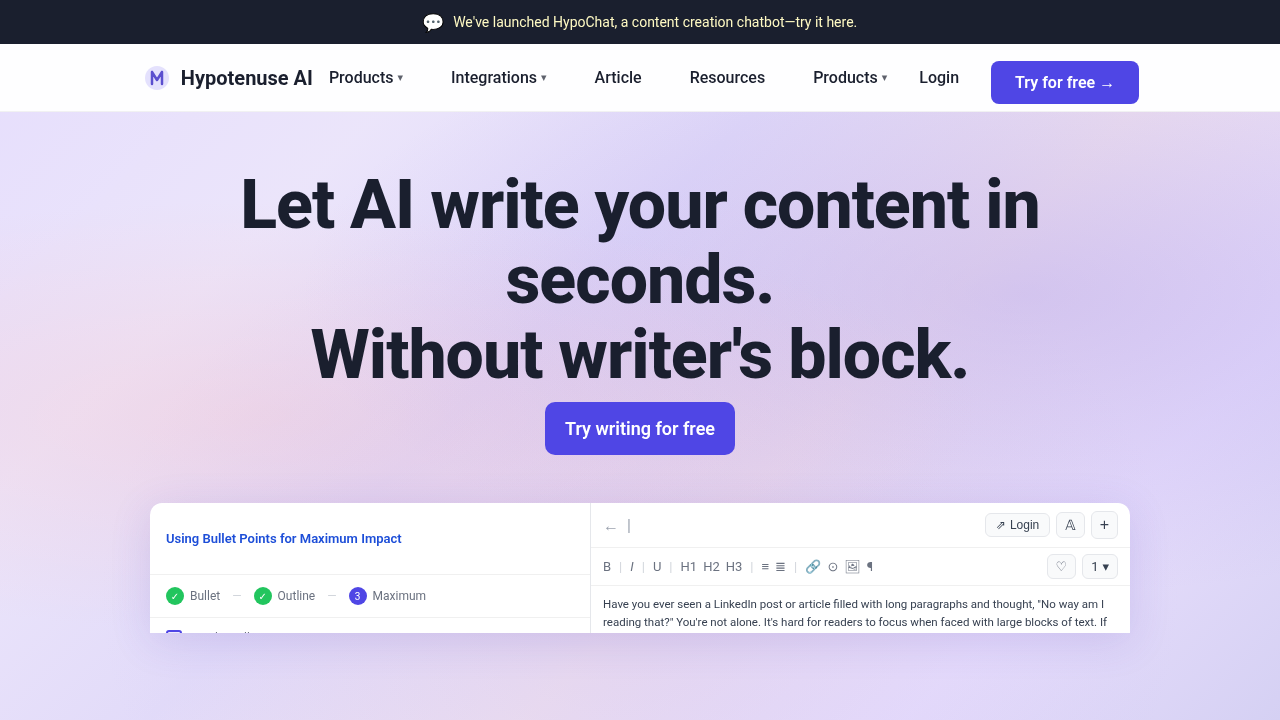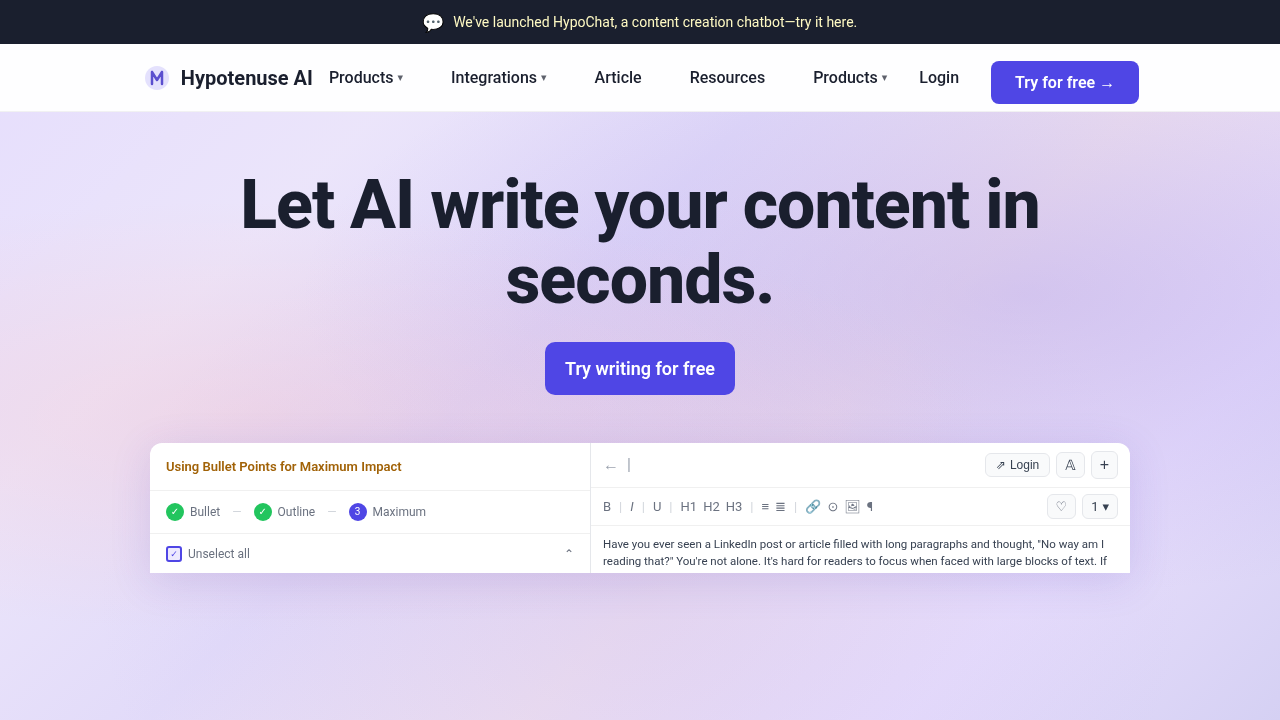--- a/index.html
+++ b/index.html
@@ -162,21 +162,21 @@
       max-width: 860px;
       position: relative;
       z-index: 1;
     }
 
     .hero-title {
       font-size: 68px;
       font-weight: 800;
       color: #1a1f2e;
       line-height: 1.1;
-      margin-bottom: 24px;
+      margin-bottom: 10px;
       letter-spacing: -1px;
     }
 
     .hero-subtitle {
       font-size: 18px;
       color: #4a5568;
       line-height: 1.6;
       max-width: 700px;
       margin: 0 auto 36px;
     }
@@ -208,24 +208,24 @@
       height: 130px;
     }
 
     .preview-left {
       width: 45%;
       border-right: 1px solid #e5e7eb;
       padding: 0;
     }
 
     .preview-left-header {
-      padding: 16px 16px;
+      padding: 28px 16px;
       font-size: 13px;
       font-weight: 600;
-      color: #a16207;
+      color: #1d4ed8;
       border-bottom: 1px solid #f0f0f0;
     }
 
     .preview-steps {
       display: flex;
       align-items: center;
       gap: 12px;
       padding: 12px 16px;
       border-bottom: 1px solid #f0f0f0;
     }
@@ -451,20 +451,21 @@
   <div class="nav-actions">
     <button class="login-btn">Login</button>
     <button class="try-free-btn">Try for free →</button>
   </div>
 </nav>
 
 <section class="hero">
   <div class="hero-content">
     <h1 class="hero-title">
       <span>Let AI write your content in seconds.</span><br>
+      <span>Without writer's block.</span>
     </h1>
     <button class="try-writing-btn">Try writing for free</button>
   </div>
 
   <div class="ui-preview">
 
     <div class="preview-left">
       <div class="preview-left-header">Using Bullet Points for Maximum Impact</div>
       <div class="preview-steps">
         <div class="step-item">

